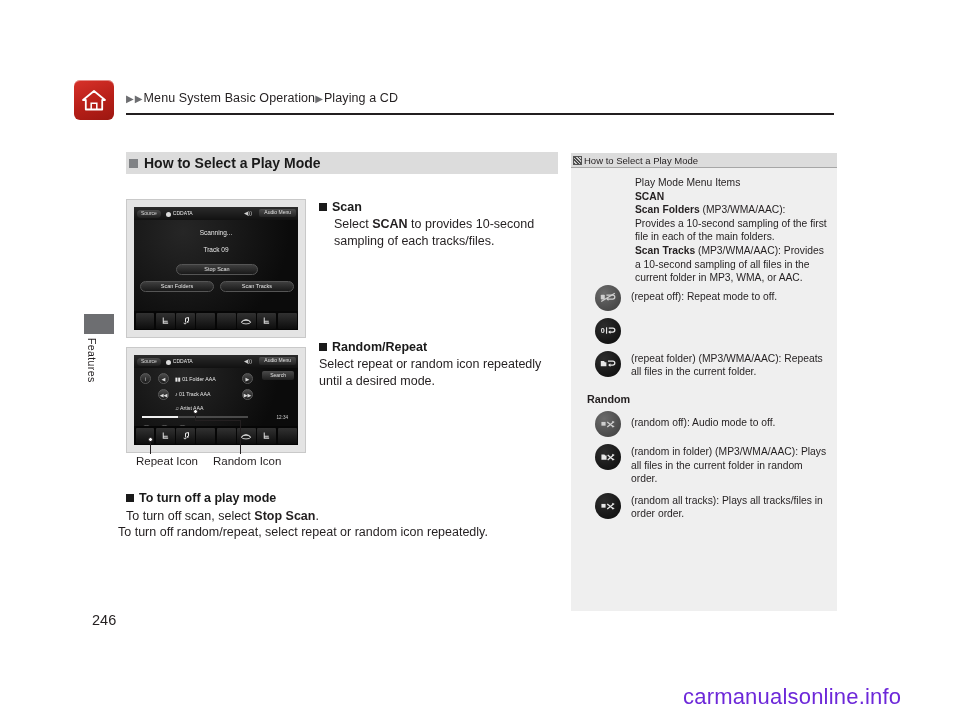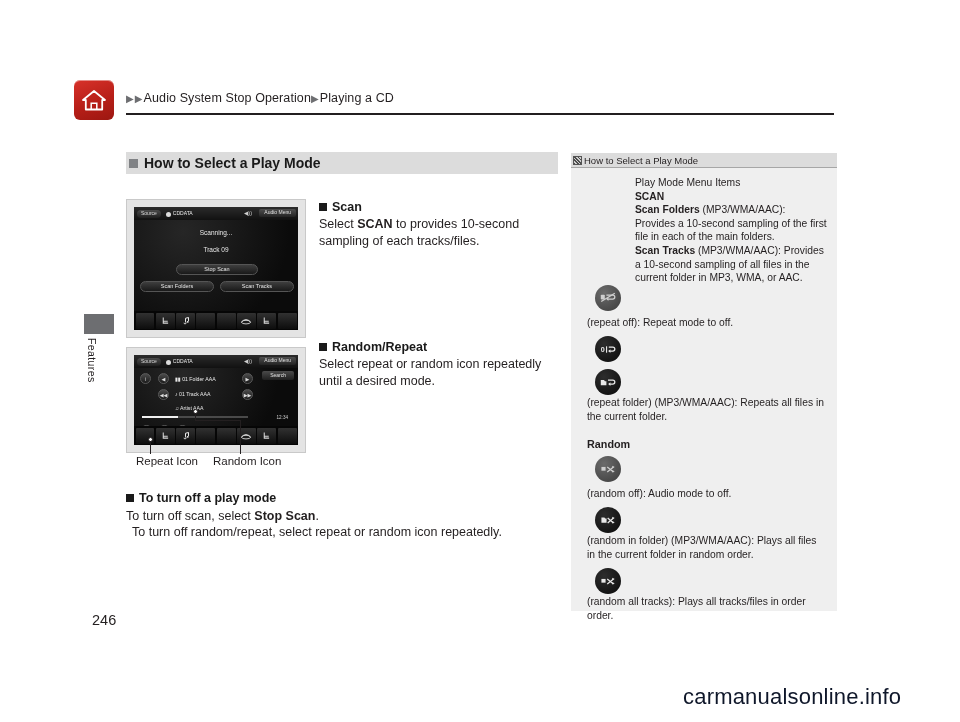--- a/index.html
+++ b/index.html
@@ -204,55 +204,55 @@
   .info-head .txt { font-size: 9.5px; color: #231f20; }
   .info-body { padding: 8px 10px 0 16px; }
   .info-p {
     font-size: 10.3px; line-height: 13.6px; color: #231f20; margin: 0; padding-left: 48px;
   }
   .info-p b { font-weight: bold; }
   .info-sec-title {
     font-size: 10.8px; font-weight: bold; color: #231f20;
     margin: 14px 0 6px 0;
   }
-  .icon-row { display: flex; align-items: flex-start; margin-bottom: 7px; flex-direction: column; }
+  .icon-row { display: flex; align-items: flex-start; margin-bottom: 7px; }
   .icon-badge {
     flex: 0 0 auto; width: 26px; height: 26px; border-radius: 50%;
     margin-right: 10px; margin-left: 8px;
     display: flex; align-items: center; justify-content: center;
   }
   .icon-badge.off { background: radial-gradient(circle at 35% 30%, #6b6b6b 0%, #4a4a4a 70%, #3d3d3d 100%); }
   .icon-badge.on  { background: radial-gradient(circle at 35% 30%, #2d2d2d 0%, #151515 70%, #0a0a0a 100%); }
   .icon-badge svg { display: block; }
   .icon-text {
     font-size: 10.3px; line-height: 13.6px; color: #231f20; padding-top: 5px;
   }
   .icon-row.tight .icon-text { padding-top: 1px; }
 
   
   .watermark {
     position: absolute; left: 683px; top: 684px;
-    font-size: 22px; color: #0f172a; letter-spacing: .2px;
+    font-size: 22px; color: #6d28d9; letter-spacing: .2px;
     font-family: "Liberation Sans", sans-serif;
   }
 </style>
 </head>
 <body>
 
 <div class="page">
 
   <div class="home-icon">
     <svg width="26" height="24" viewBox="0 0 26 24" aria-hidden="true">
       <path d="M13 3 L24 12 L21.2 12 L21.2 21.5 L4.8 21.5 L4.8 12 L2 12 Z" fill="none" stroke="#ffffff" stroke-width="1.8" stroke-linejoin="round"></path>
       <path d="M10.2 21.5 L10.2 15.2 L15.8 15.2 L15.8 21.5" fill="none" stroke="#ffffff" stroke-width="1.5"></path>
     </svg>
   </div>
 
   <div class="breadcrumb">
-    <span class="tri">▶</span><span class="tri">▶</span><span>Audio System Stop Operation</span><span class="tri">▶</span><span>Playing a CD</span>
+    <span class="tri">▶</span><span class="tri">▶</span><span>Menu System Basic Operation</span><span class="tri">▶</span><span>Playing a CD</span>
   </div>
   <div class="header-rule"></div>
 
   <div class="side-tab"></div>
   <div class="side-tab-label">Features</div>
   <div class="page-number">246</div>
 
   <div class="section-bar">
     <span class="sq"></span>
     <span class="txt">How to Select a Play Mode</span>
@@ -382,38 +382,38 @@
   <div class="callout-line" style="left:195px; top:413px; width:1.4px; height:8px;"></div>
   <div class="callout-line" style="left:195px; top:420px; width:46px; height:1.4px;"></div>
   <div class="callout-line" style="left:240px; top:420px; width:1.4px; height:34px;"></div>
   <div class="callout-label" style="left:136px; top:455px;">Repeat Icon</div>
   <div class="callout-label" style="left:213px; top:455px;">Random Icon</div>
 
   <div class="sub-head" style="left:319px; top:200px;">
     <span class="sq"></span>
     <span>Scan</span>
   </div>
-  <div class="body-txt" style="left:319px; top:216px; width:240px;">
+  <div class="body-txt" style="left:334px; top:216px; width:240px;">
     <span>Select </span><b>SCAN</b><span> to provides 10-second sampling of each tracks/files.</span>
   </div>
 
   <div class="sub-head" style="left:319px; top:340px;">
     <span class="sq"></span>
     <span>Random/Repeat</span>
   </div>
   <div class="body-txt" style="left:319px; top:356px; width:240px;">Select repeat or random icon repeatedly until a desired mode.</div>
 
   <div class="sub-head" style="left:126px; top:491px;">
     <span class="sq"></span>
     <span>To turn off a play mode</span>
   </div>
   <div class="body-txt" style="left:126px; top:508px; width:430px;">
     <span>To turn off scan, select </span><b>Stop Scan</b><span>.</span>
   </div>
-  <div class="body-txt" style="left:132px; top:524px; width:440px;">To turn off random/repeat, select repeat or random icon repeatedly.</div>
+  <div class="body-txt" style="left:118px; top:524px; width:440px;">To turn off random/repeat, select repeat or random icon repeatedly.</div>
 
   <div class="info-panel">
     <div class="info-head">
       <span class="glyph"></span>
       <span class="txt">How to Select a Play Mode</span>
     </div>
     <div class="info-body">
       <p class="info-p">Play Mode Menu Items</p>
       <p class="info-p"><b>SCAN</b></p>
       <p class="info-p"><b>Scan Folders</b><span> (MP3/WMA/AAC): Provides a 10-second sampling of the first file in each of the main folders.</span></p>

